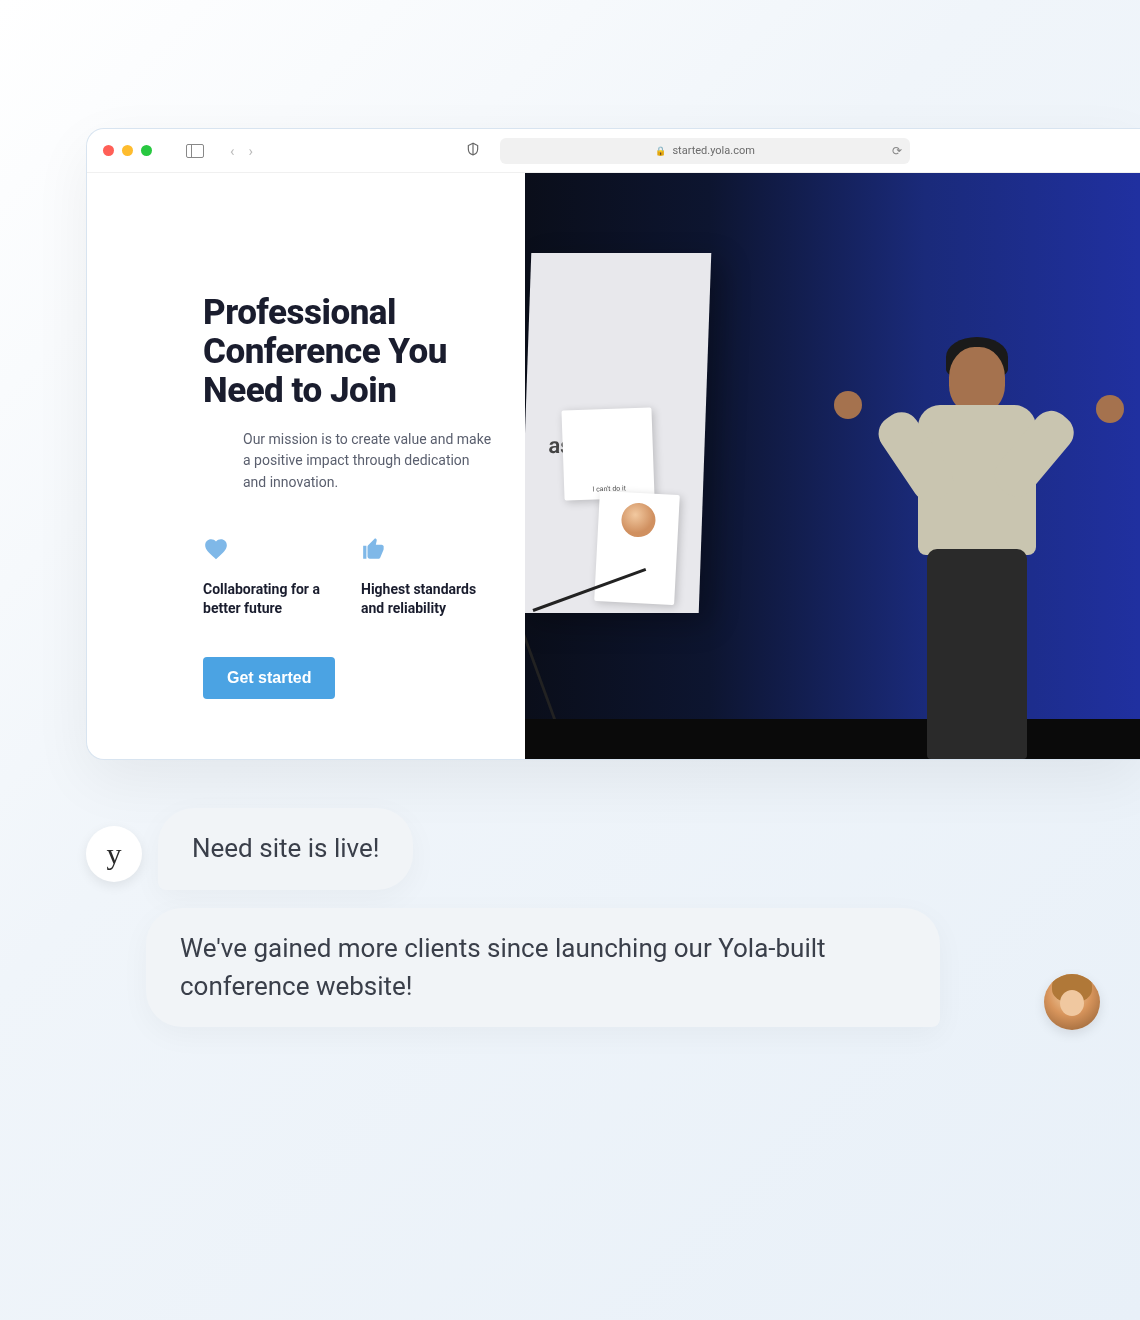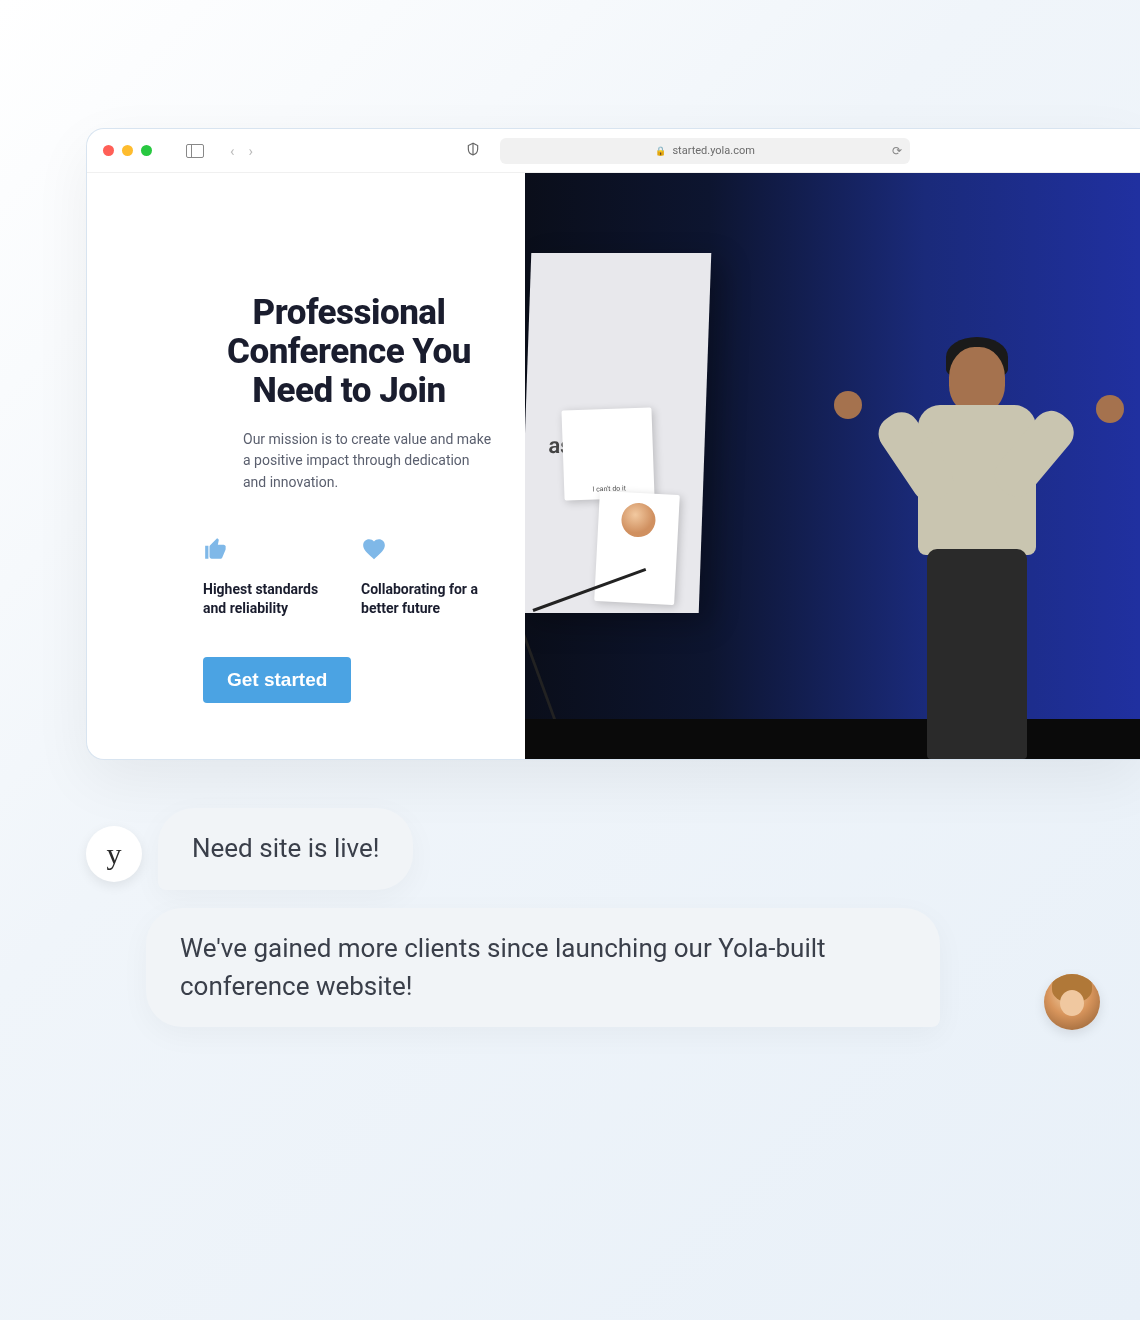--- a/index.html
+++ b/index.html
@@ -86,21 +86,20 @@
   .site-left {
     width: 438px;
     padding: 120px 30px 0 116px;
   }
   .hero-title {
     font-size: 35px;
     font-weight: 800;
     line-height: 1.12;
     color: #1a1d2e;
     letter-spacing: -0.5px;
-    text-align: center;
   }
   .hero-desc {
     margin-top: 18px;
     font-size: 14px;
     line-height: 1.55;
     color: #5a5f6e;
     max-width: 260px;
     margin-left: 40px;
   }
   .feature-row {
@@ -111,21 +110,21 @@
   .feature { width: 130px; }
   .feature-icon { color: #7fb8e8; margin-bottom: 14px; }
   .feature-label {
     font-size: 14px; font-weight: 700; line-height: 1.4; color: #1a1d2e;
   }
   .cta-btn {
     margin-top: 38px;
     display: inline-block;
     background: #4ba3e3;
     color: #fff;
-    font-size: 19px;
+    font-size: 16px;
     font-weight: 600;
     padding: 12px 24px;
     border-radius: 4px;
     border: none;
     cursor: pointer;
   }
 
   .site-right {
     flex: 1;
     position: relative;
@@ -311,32 +310,32 @@
 
   <div class="site">
     <div class="site-left">
       <h1 class="hero-title">Professional Conference You Need to Join</h1>
       <p class="hero-desc">Our mission is to create value and make a positive impact through dedication and innovation.</p>
 
       <div class="feature-row">
         <div class="feature">
           <div class="feature-icon">
             <svg width="26" height="26" viewBox="0 0 24 24" fill="#7fb8e8">
+                <path d="M12 21.35l-1.45-1.32C5.4 15.36 2 12.28 2 8.5 2 5.42 4.42 3 7.5 3c1.74 0 3.41.81 4.5 2.09C13.09 3.81 14.76 3 16.5 3 19.58 3 22 5.42 22 8.5c0 3.78-3.4 6.86-8.55 11.54L12 21.35z"></path>
+              </svg>
+          </div>
+          <div class="feature-label">Collaborating for a better future</div>
+        </div>
+        <div class="feature">
+          <div class="feature-icon">
+            <svg width="26" height="26" viewBox="0 0 24 24" fill="#7fb8e8">
                 <path d="M2 21h3V9H2v12zm19-11c0-1.1-.9-2-2-2h-5.3l.8-3.8.03-.32c0-.41-.17-.79-.44-1.06L13 2 6.6 8.6C6.2 9 6 9.5 6 10v9c0 1.1.9 2 2 2h8c.8 0 1.5-.5 1.8-1.2l2.9-6.8c.1-.3.2-.6.2-1v-2z"></path>
               </svg>
           </div>
           <div class="feature-label">Highest standards and reliability</div>
-        </div>
-        <div class="feature">
-          <div class="feature-icon">
-            <svg width="26" height="26" viewBox="0 0 24 24" fill="#7fb8e8">
-                <path d="M12 21.35l-1.45-1.32C5.4 15.36 2 12.28 2 8.5 2 5.42 4.42 3 7.5 3c1.74 0 3.41.81 4.5 2.09C13.09 3.81 14.76 3 16.5 3 19.58 3 22 5.42 22 8.5c0 3.78-3.4 6.86-8.55 11.54L12 21.35z"></path>
-              </svg>
-          </div>
-          <div class="feature-label">Collaborating for a better future</div>
         </div>
       </div>
 
       <button class="cta-btn">Get started</button>
     </div>
 
     <div class="site-right">
       <div class="screen-panel">
         <div class="screen-text">ase</div>
       </div>

